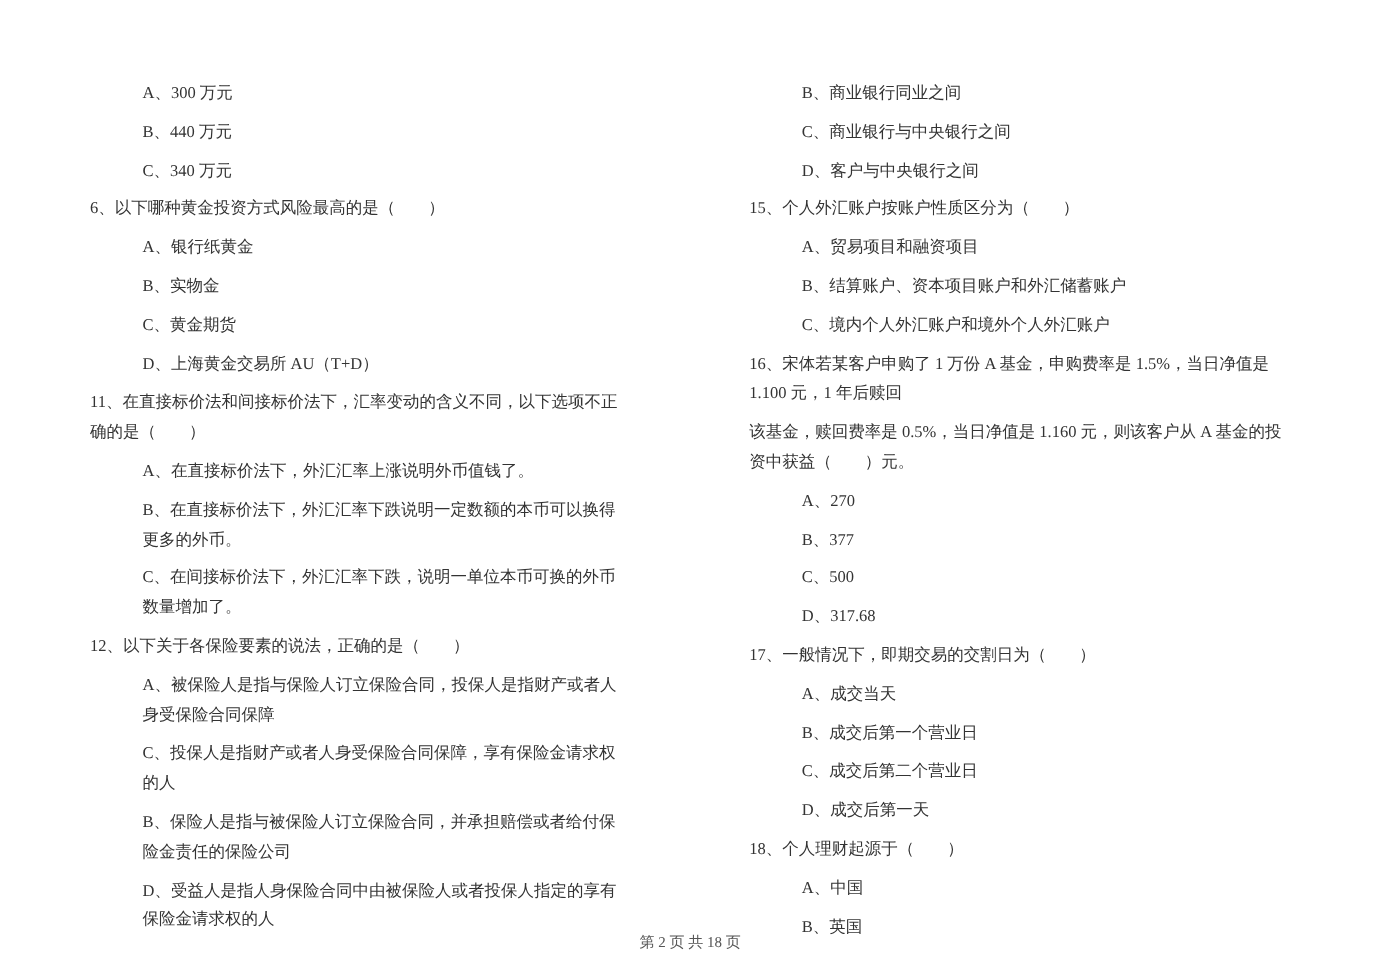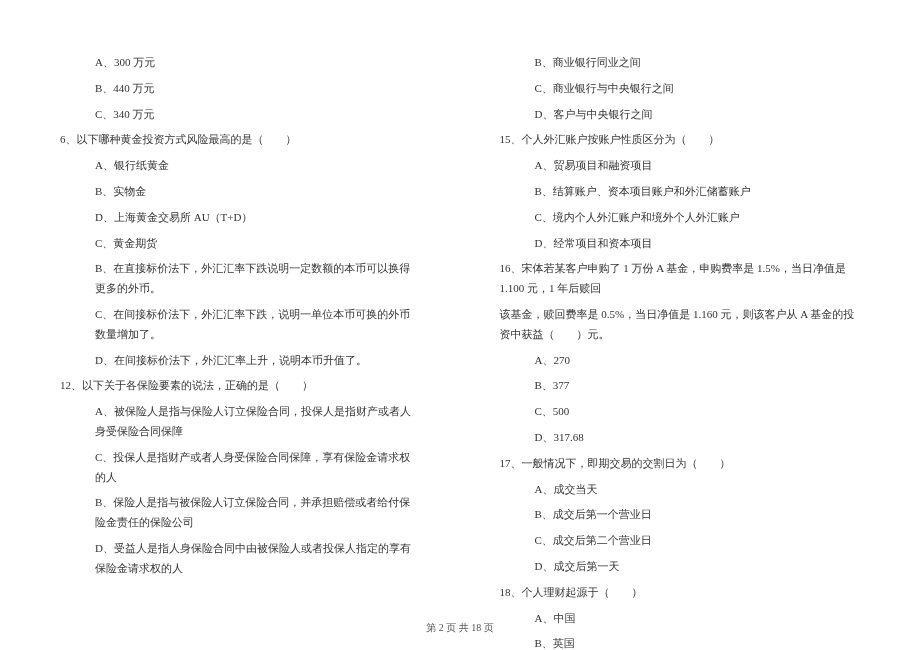--- a/index.html
+++ b/index.html
@@ -51,45 +51,45 @@
 
 <div class="page-container">
   <div class="column">
     <div class="option-line">A、300 万元</div>
     <div class="option-line">B、440 万元</div>
     <div class="option-line">C、340 万元</div>
 
     <div class="question-line">6、以下哪种黄金投资方式风险最高的是（　　）</div>
     <div class="option-line">A、银行纸黄金</div>
     <div class="option-line">B、实物金</div>
+    <div class="option-line">C、黄金期货</div>
     <div class="option-line">D、上海黄金交易所 AU（T+D）</div>
-    <div class="option-line">C、黄金期货</div>
 
+    <div class="question-line">11、在直接标价法和间接标价法下，汇率变动的含义不同，以下选项不正确的是（　　）</div>
+    <div class="option-line">A、在直接标价法下，外汇汇率上涨说明外币值钱了。</div>
     <div class="option-line">B、在直接标价法下，外汇汇率下跌说明一定数额的本币可以换得更多的外币。</div>
     <div class="option-line">C、在间接标价法下，外汇汇率下跌，说明一单位本币可换的外币数量增加了。</div>
-    <div class="option-line">D、在间接标价法下，外汇汇率上升，说明本币升值了。</div>
 
     <div class="question-line">12、以下关于各保险要素的说法，正确的是（　　）</div>
     <div class="option-line">A、被保险人是指与保险人订立保险合同，投保人是指财产或者人身受保险合同保障</div>
     <div class="option-line">C、投保人是指财产或者人身受保险合同保障，享有保险金请求权的人</div>
     <div class="option-line">B、保险人是指与被保险人订立保险合同，并承担赔偿或者给付保险金责任的保险公司</div>
     <div class="option-line">D、受益人是指人身保险合同中由被保险人或者投保人指定的享有保险金请求权的人</div>
 
   </div>
 
   <div class="column">
     <div class="option-line">B、商业银行同业之间</div>
     <div class="option-line">C、商业银行与中央银行之间</div>
     <div class="option-line">D、客户与中央银行之间</div>
 
     <div class="question-line">15、个人外汇账户按账户性质区分为（　　）</div>
     <div class="option-line">A、贸易项目和融资项目</div>
     <div class="option-line">B、结算账户、资本项目账户和外汇储蓄账户</div>
     <div class="option-line">C、境内个人外汇账户和境外个人外汇账户</div>
-    <div class="option-line">D、经常项目和资本项目</div>
 
     <div class="question-line">16、宋体若某客户申购了 1 万份 A 基金，申购费率是 1.5%，当日净值是 1.100 元，1 年后赎回</div>
     <div class="question-line">该基金，赎回费率是 0.5%，当日净值是 1.160 元，则该客户从 A 基金的投资中获益（　　）元。</div>
     <div class="option-line">A、270</div>
     <div class="option-line">B、377</div>
     <div class="option-line">C、500</div>
     <div class="option-line">D、317.68</div>
 
     <div class="question-line">17、一般情况下，即期交易的交割日为（　　）</div>
     <div class="option-line">A、成交当天</div>

